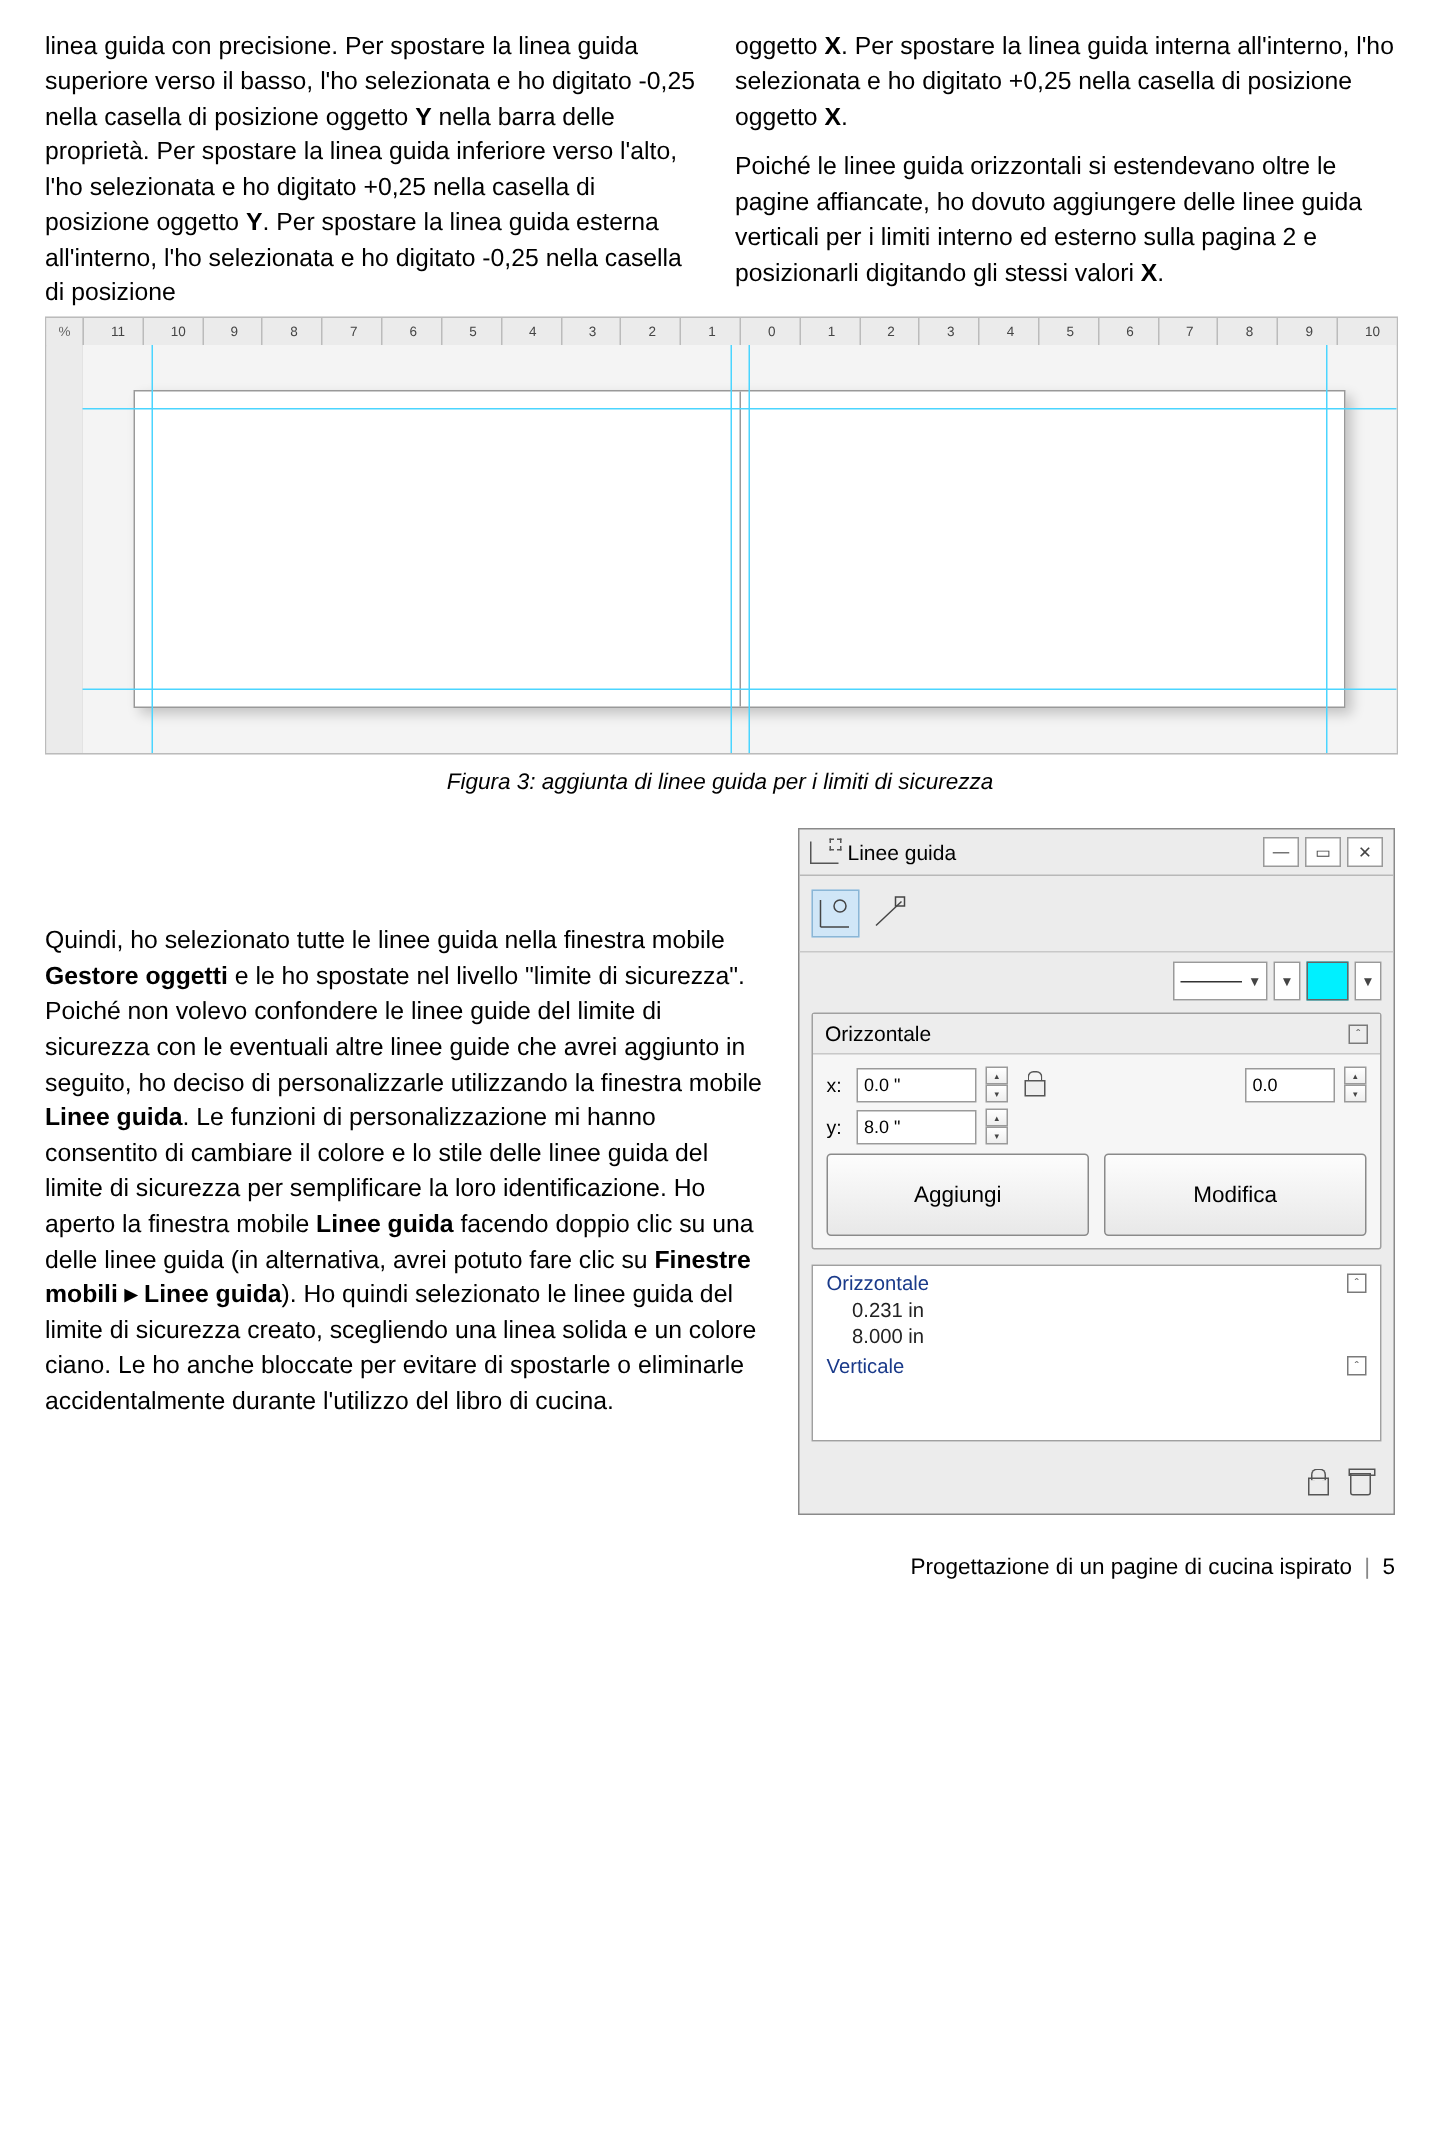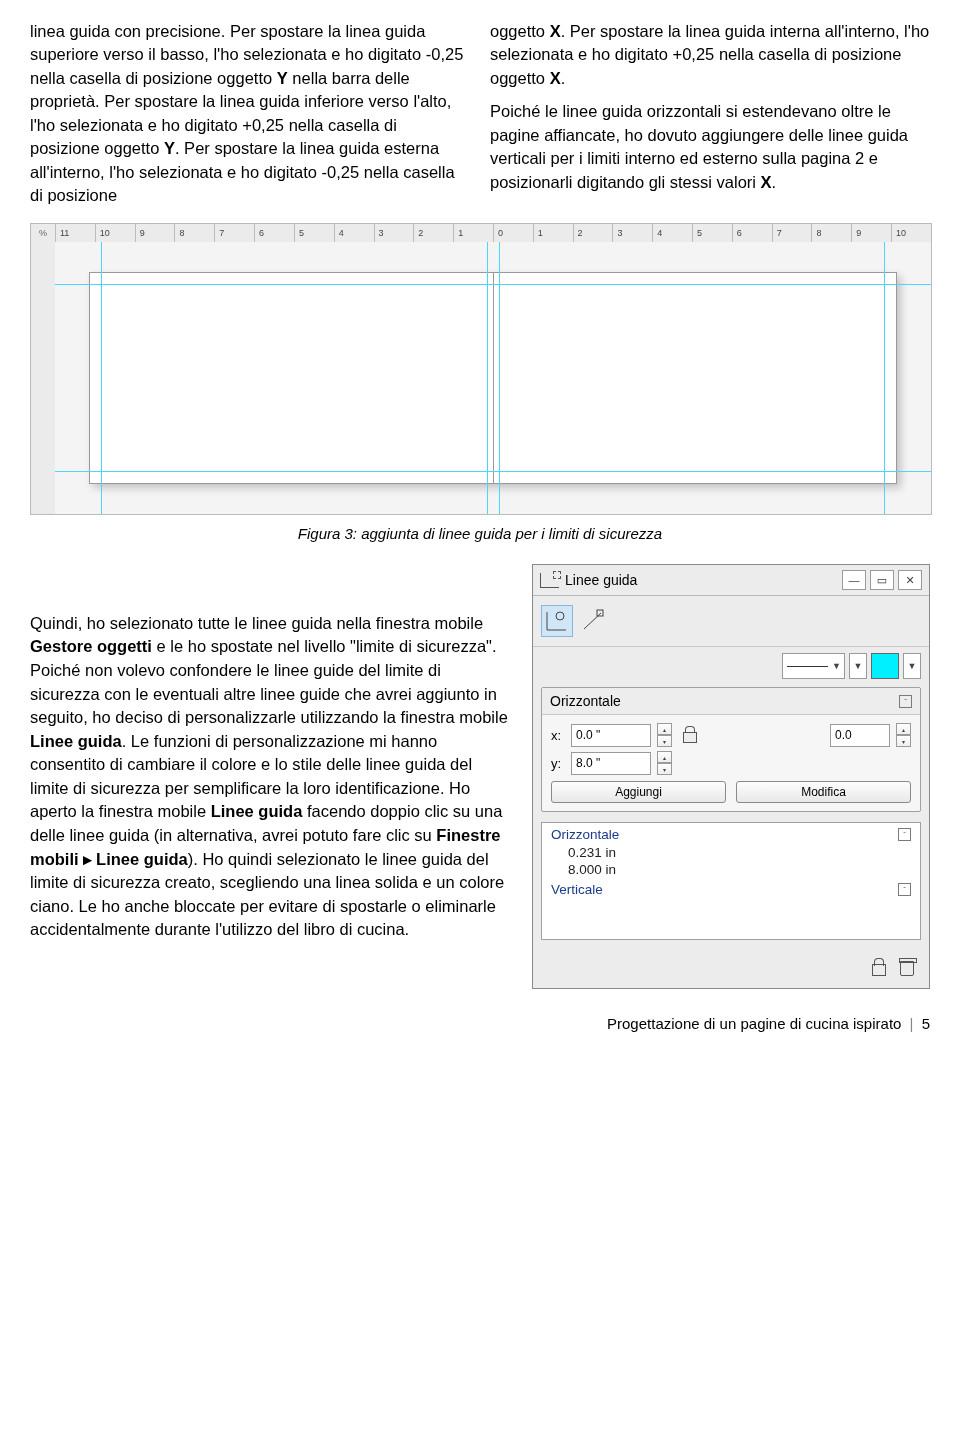--- a/index.html
+++ b/index.html
@@ -7,21 +7,21 @@
     margin: 0;
     padding: 20px 30px 25px 30px;
     width: 960px;
     box-sizing: border-box;
     color: #000;
     background: #fff;
   }
   .two-col {
     display: flex;
     gap: 20px;
-    margin-bottom: 16px;
+    margin-bottom: 4px;
   }
   .col {
     flex: 1;
     font-size: 16.5px;
     line-height: 1.42;
   }
   .bold { font-weight: 700; }
   .figure-ruler {
     position: relative;
     width: 900px;
@@ -49,21 +49,21 @@
     background: #ebebeb;
     border-bottom: 1px solid #bbb;
     display: flex;
   }
   .ruler-top div {
     flex: 1;
     border-left: 1px solid #bbb;
     font-size: 9px;
     color: #444;
     text-align: left;
-    padding-left: 4px;
+    padding-left: 18px;
     line-height: 18px;
   }
   .ruler-left {
     position: absolute;
     left: 0; top: 18px; bottom: 0;
     width: 24px;
     background: #ebebeb;
     border-right: 1px solid #bbb;
   }
   .ruler-canvas {
@@ -281,25 +281,25 @@
     background: #eee;
   }
   .btn-row {
     display: flex;
     gap: 10px;
     margin-top: 6px;
   }
   .pbtn {
     flex: 1;
     text-align: center;
-    padding: 3px 0;
+    padding: 18px 0;
     border: 1px solid #8a8a8a;
     background: linear-gradient(#fdfdfd,#e8e8e8);
     border-radius: 3px;
-    font-size: 12px;
+    font-size: 15px;
   }
   .list-box {
     margin: 0 8px 8px 8px;
     border: 1px solid #a0a0a0;
     background: #fff;
     font-size: 13.5px;
   }
   .list-hdr {
     color: #1a3a8a;
     padding: 4px 9px 2px 9px;

